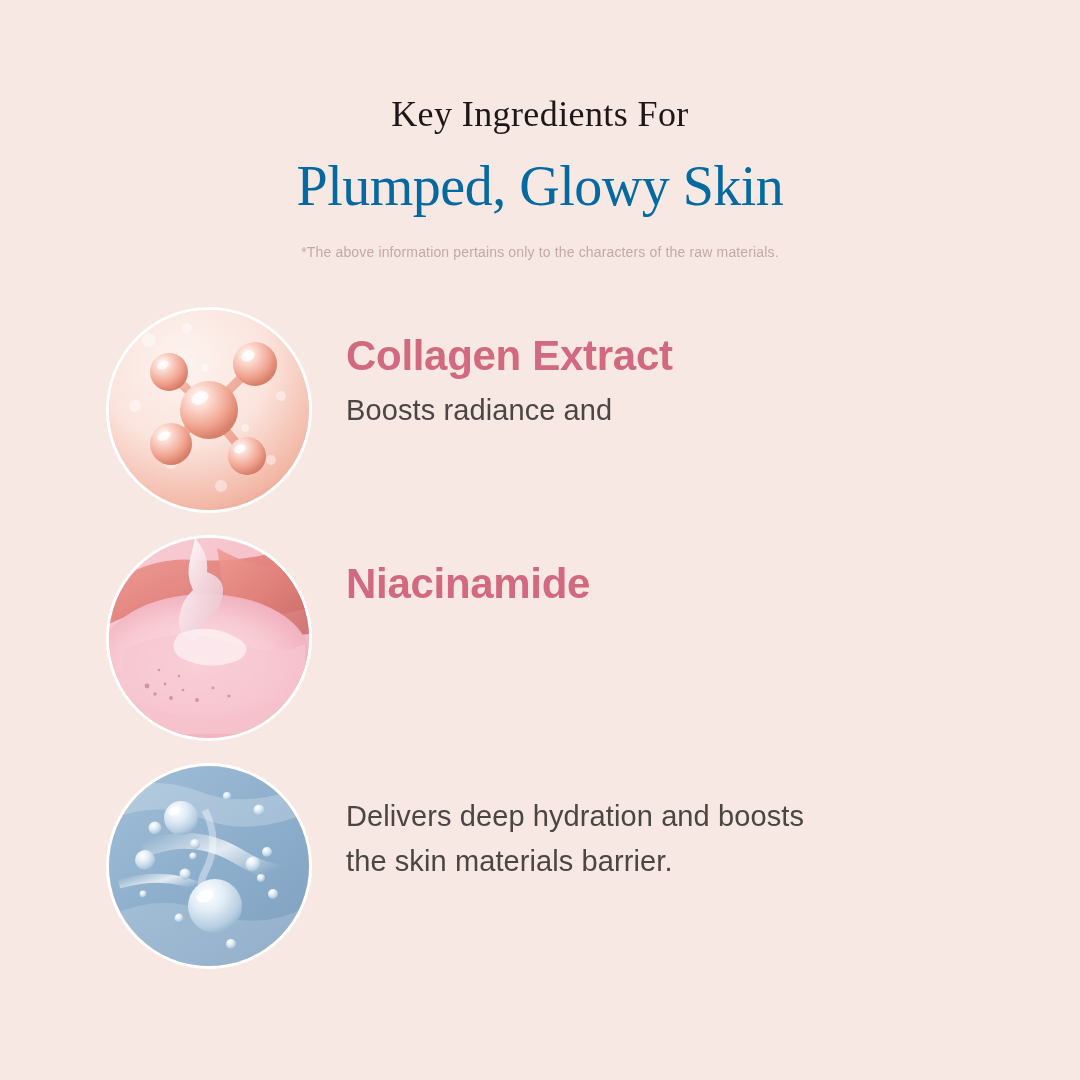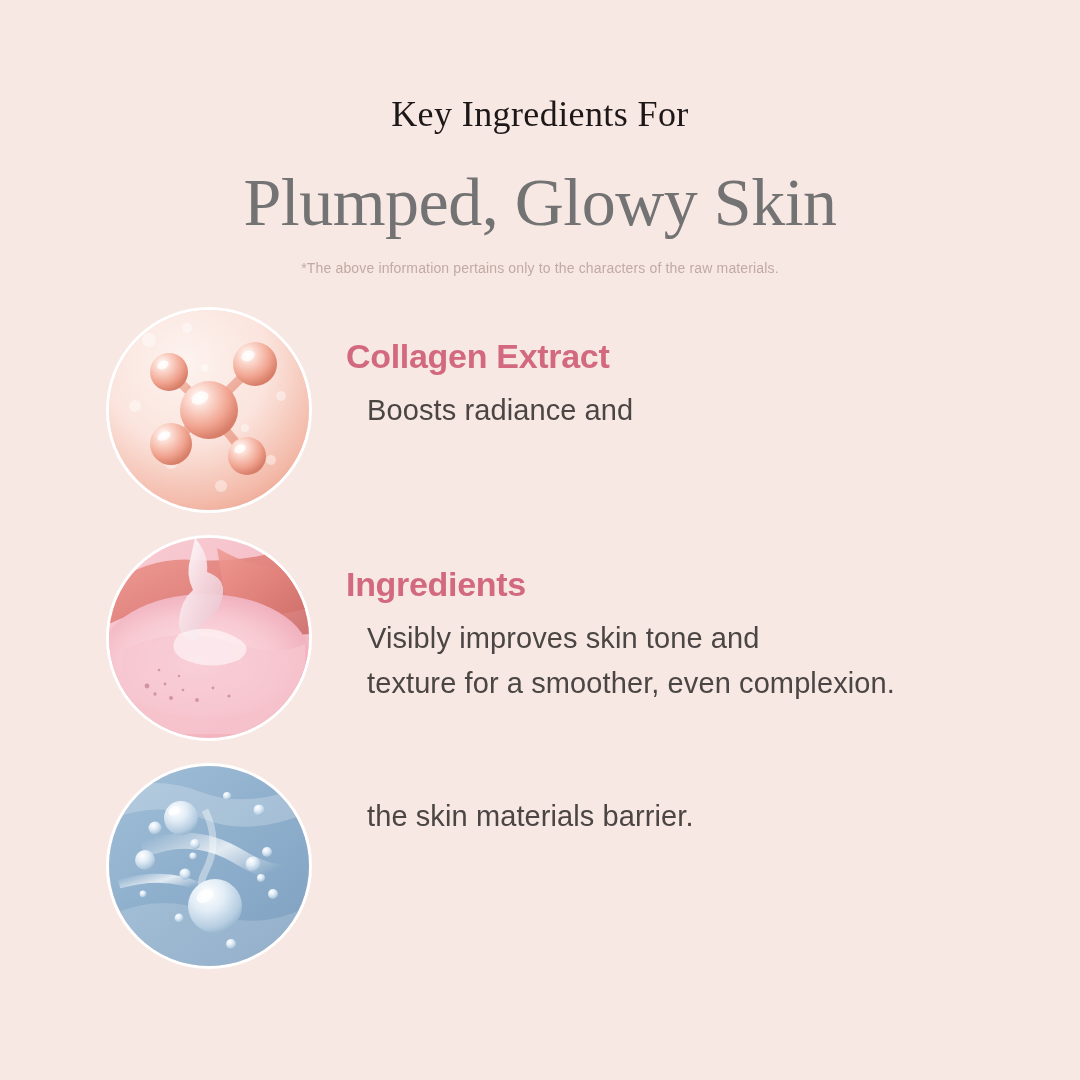--- a/index.html
+++ b/index.html
@@ -23,25 +23,25 @@
   .eyebrow {
     margin-top:92px;
     font-family:"Liberation Serif", serif;
     font-size:36px;
     line-height:44px;
     color:#1d1718;
     letter-spacing:.4px;
   }
 
   .headline {
-    margin-top:24px;
+    margin-top:8px;
     font-family:"Liberation Serif", serif;
-    font-size:68px;
+    font-size:56px;
     line-height:84px;
-    color:#737373;
+    color:#0369a1;
     letter-spacing:-.5px;
   }
 
   .disclaimer {
     margin-top:14px;
     font-size:14px;
     line-height:20px;
     color:#c2a9a4;
     letter-spacing:.15px;
   }
@@ -76,36 +76,36 @@
   .thumb svg { display:block; width:100%; height:100%; }
 
   .copy {
     position:absolute;
     left:346px;
     top:24px;
     width:660px;
   }
 
   .ing-title {
-    font-size:34px;
+    font-size:42px;
     line-height:50px;
     font-weight:bold;
     color:#d2697f;
     letter-spacing:-.3px;
     white-space:nowrap;
   }
 
   .ing-desc {
     margin-top:7px;
     font-size:29px;
     line-height:45px;
     color:#4b4643;
     letter-spacing:.1px;
   }
-  .ing-desc span { display:block; white-space:nowrap;margin-left:21px; }
+  .ing-desc span { display:block; white-space:nowrap; }
 </style>
 </head>
 <body>
 
 <div class="page">
 
   <div class="header">
     <div class="eyebrow">Key Ingredients For</div>
     <div class="headline">Plumped, Glowy Skin</div>
     <div class="disclaimer">*The above information pertains only to the characters of the raw materials.</div>
@@ -219,25 +219,21 @@
                 <circle cx="88" cy="162" r="1.9"></circle>
               <circle cx="104" cy="150" r="1.4"></circle>
                 <circle cx="120" cy="158" r="1.6"></circle>
               <circle cx="50" cy="132" r="1.3"></circle>
                 <circle cx="70" cy="138" r="1.2"></circle>
             </g>
           </svg>
         </div>
       </div>
       <div class="copy">
-        <div class="ing-title">Ingredients</div>
-        <div class="ing-desc">
-          <span>Visibly improves skin tone and</span>
-          <span>texture for a smoother, even complexion.</span>
-        </div>
+        <div class="ing-title">Niacinamide</div>
       </div>
     </div>
 
     <div class="row">
       <div class="thumb-wrap">
         <div class="thumb">
           <svg viewBox="0 0 200 200">
             <defs>
               <linearGradient id="g3bg" x1="0.1" y1="0" x2="0.9" y2="1">
                 <stop offset="0%" stop-color="#9fbdd6"></stop>
@@ -278,19 +274,20 @@
             <circle cx="164" cy="128" r="5" fill="url(#g3drop)"></circle>
             <circle cx="122" cy="178" r="5" fill="url(#g3drop)"></circle>
             <circle cx="70" cy="152" r="4.4" fill="url(#g3drop)"></circle>
             <circle cx="118" cy="30" r="4" fill="url(#g3drop)"></circle>
             <circle cx="34" cy="128" r="3.4" fill="url(#g3drop)"></circle>
           </svg>
         </div>
       </div>
       <div class="copy">
         <div class="ing-desc">
+          <span>Delivers deep hydration and boosts</span>
           <span>the skin materials barrier.</span>
         </div>
       </div>
     </div>
 
   </div>
 </div>
 
 </body></html>

